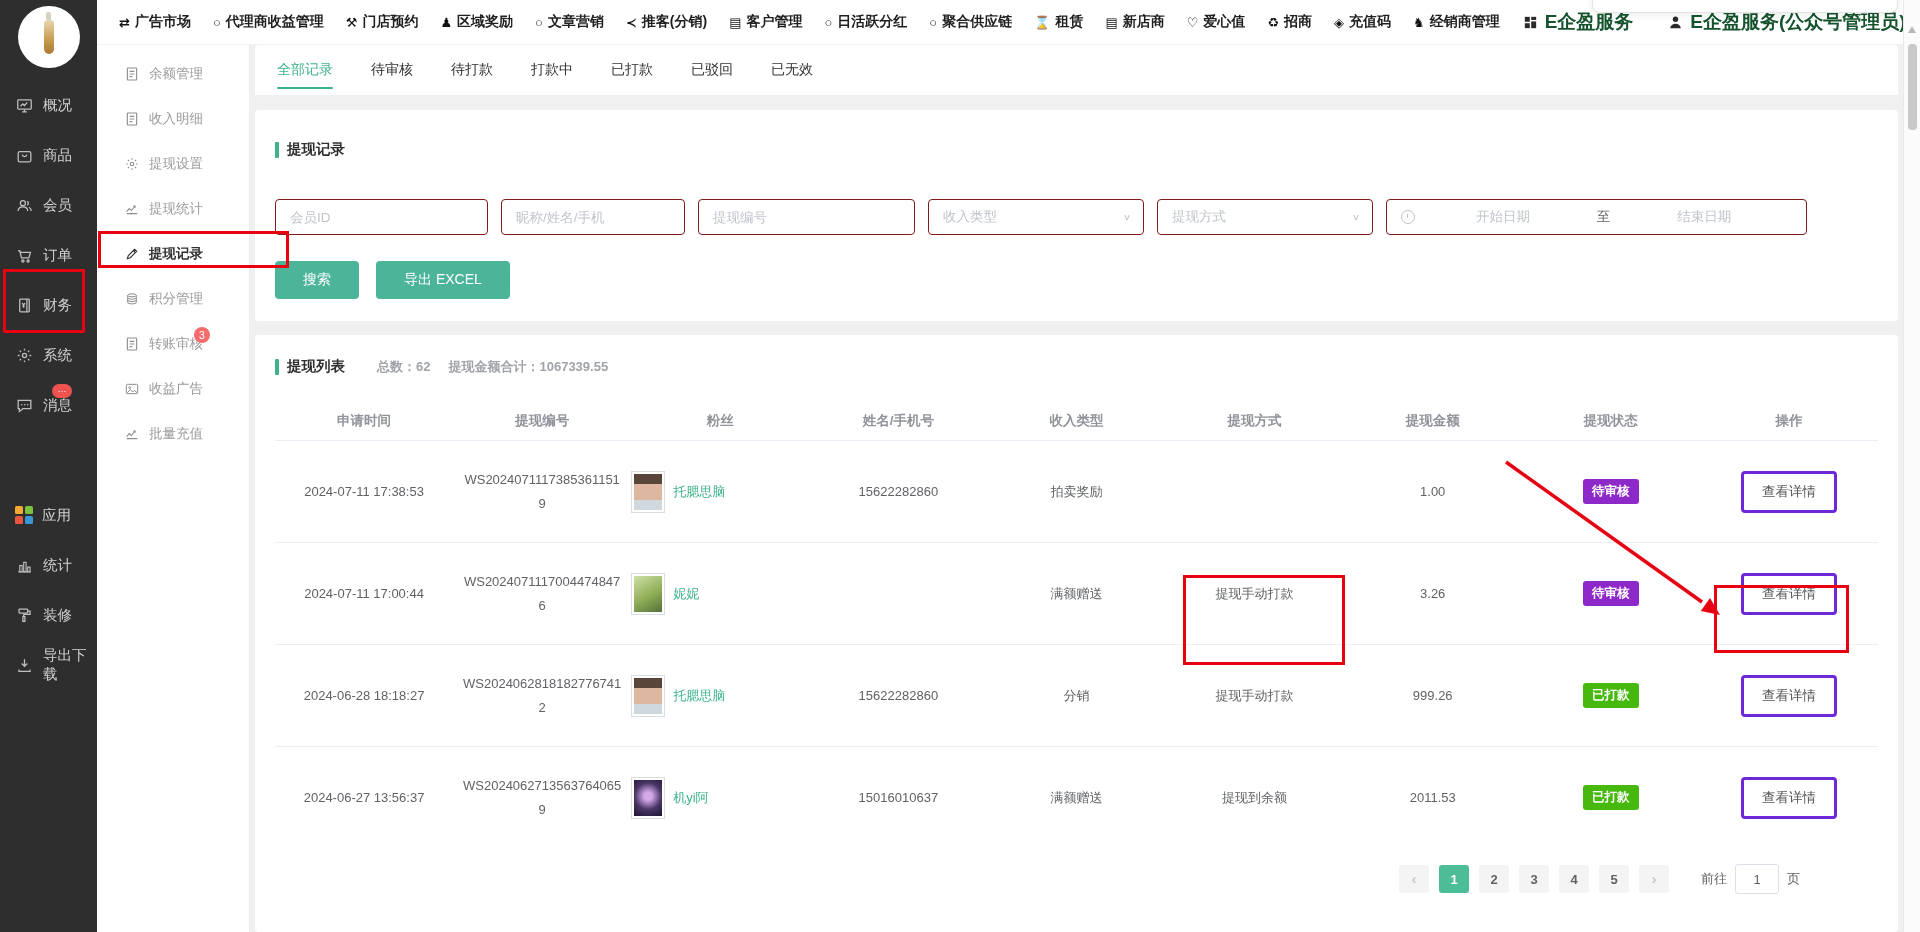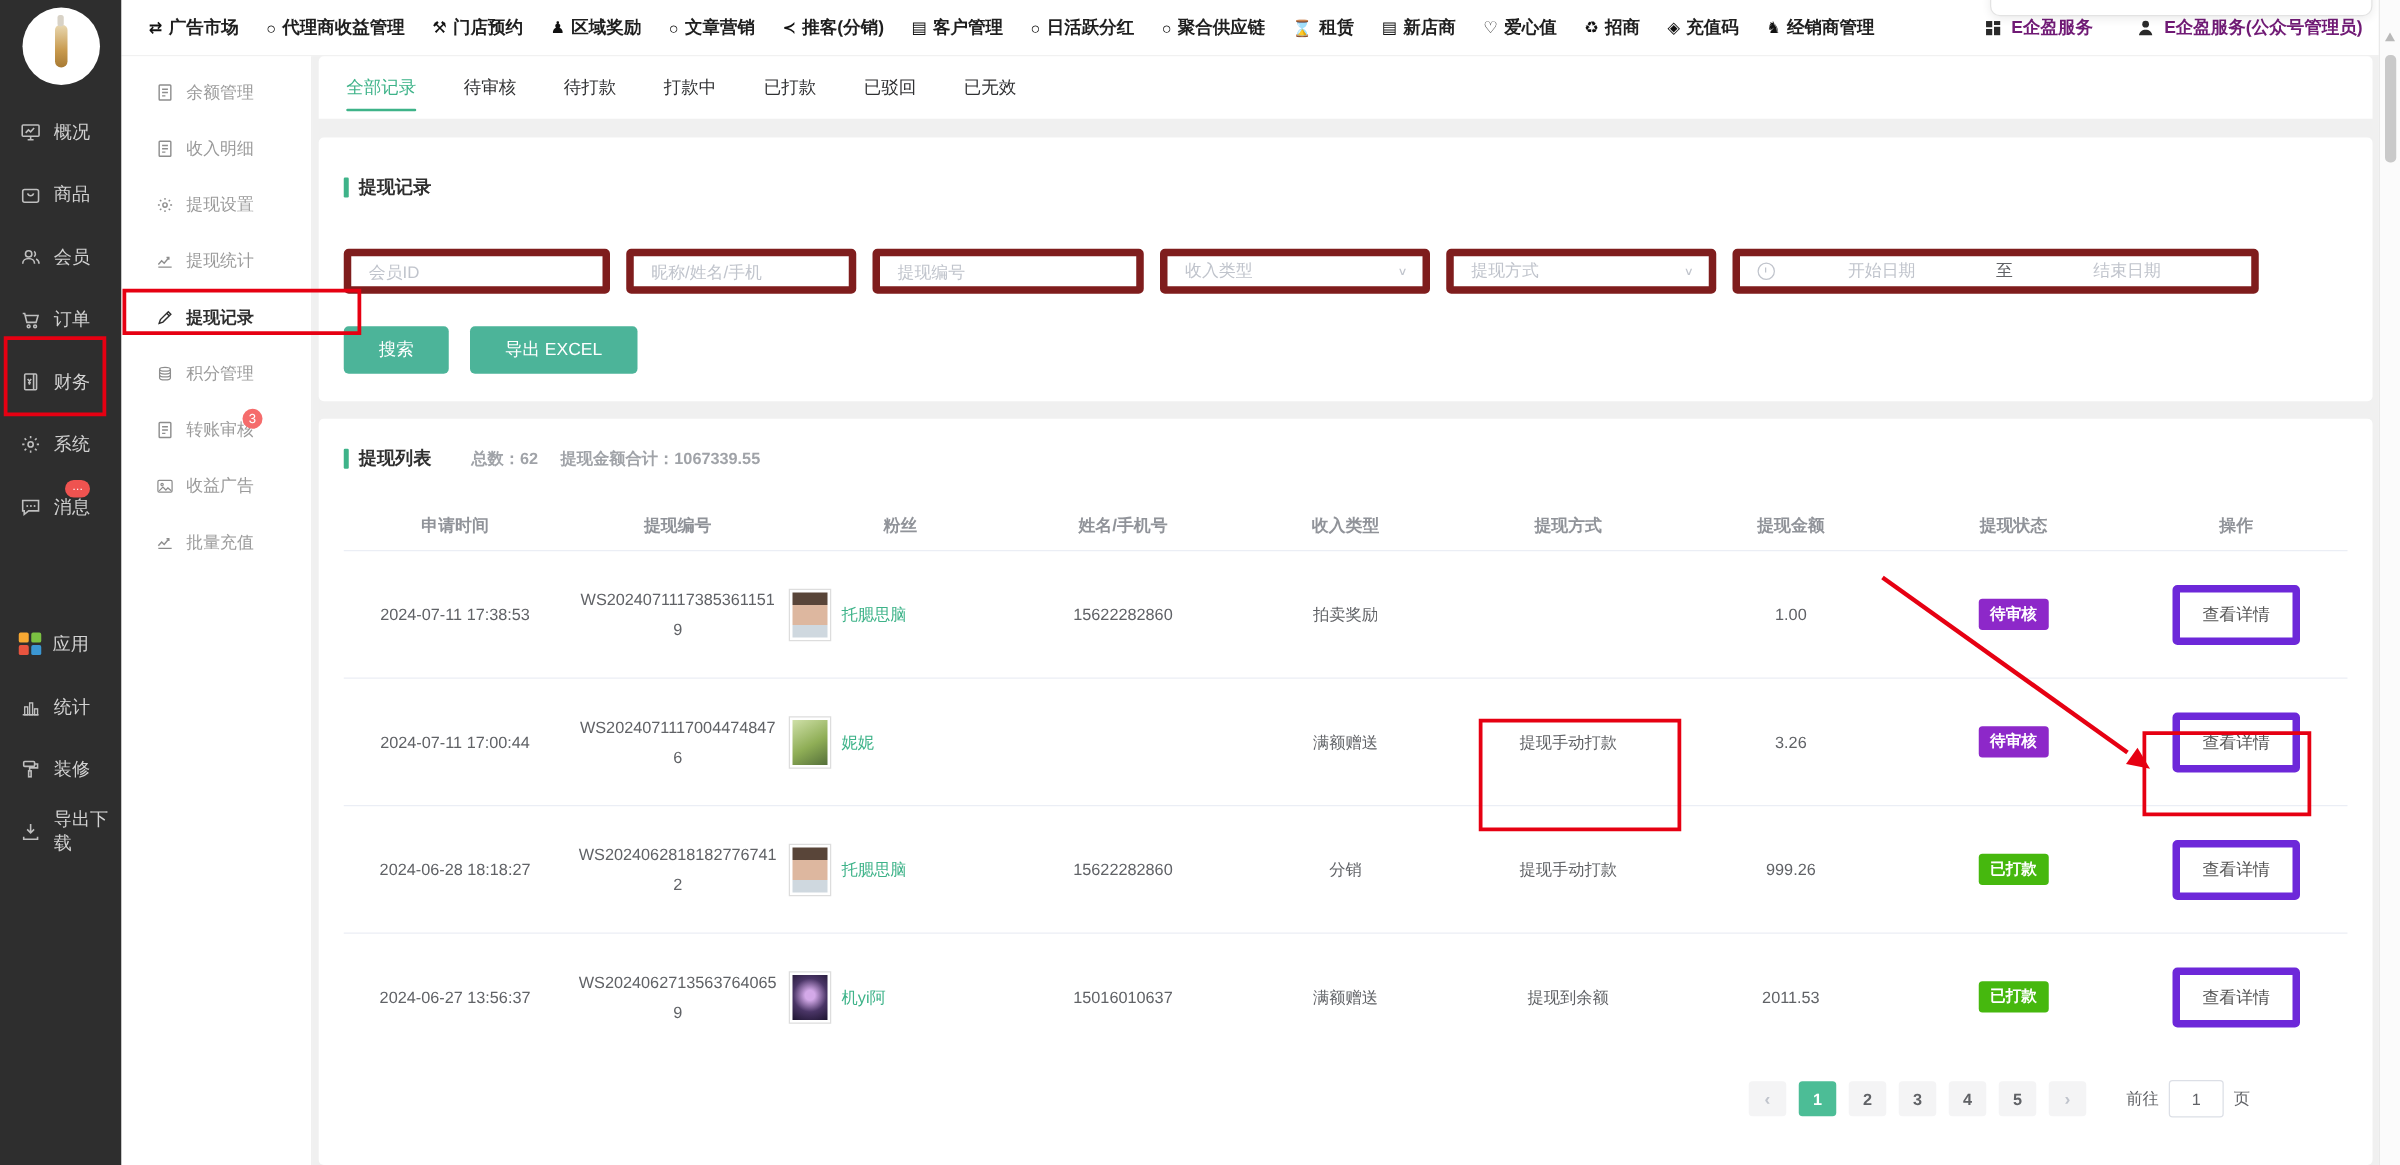--- a/index.html
+++ b/index.html
@@ -23,21 +23,21 @@
   .apps-ic i:nth-child(3){ background:#e8543f; } .apps-ic i:nth-child(4){ background:#3b97d3; }
 
   
   .right-col { flex:1; display:flex; flex-direction:column; min-width:0; }
 
   
   .topbar { height:45px; background:#fff; display:flex; align-items:center; padding:0 30px 0 22px; gap:22px; flex:none; border-bottom:1px solid #f1f1f1; }
   .tn-item { display:flex; align-items:center; gap:5px; font-size:14px; font-weight:700; color:#1f1f1f; white-space:nowrap; cursor:pointer; }
   .tn-ic { font-style:normal; font-size:13px; color:#111; }
   .tn-right { margin-left:auto; display:flex; align-items:center; gap:34px; }
-  .tn-user { display:flex; align-items:center; gap:6px; font-size:14px; font-weight:700; color:#701a75; cursor:pointer; white-space:nowrap; }
+  .tn-user { display:flex; align-items:center; gap:6px; font-size:19px; font-weight:700; color:#14532d; cursor:pointer; white-space:nowrap; }
   .tn-user svg { width:17px; height:17px; display:block; }
 
   .content-row { flex:1; display:flex; min-height:0; }
 
   
   .submenu { width:153px; background:#fff; flex:none; border-right:1px solid #ececec; padding-top:6px; }
   .sm-item { height:45px; display:flex; align-items:center; padding-left:27px; gap:9px; font-size:13.5px; color:#9b9b9b; cursor:pointer; position:relative; }
   .sm-item .sic { width:16px; height:16px; color:#8d8d8d; flex:none; }
   .sic svg { width:16px; height:16px; display:block; }
   .sm-item.active { color:#2f2f2f; font-weight:700; }
@@ -52,21 +52,21 @@
   .tab.active { color:#3eb389; }
   .tab.active:after { content:""; position:absolute; left:0; right:0; bottom:6px; height:2.5px; background:#3eb389; border-radius:2px; }
 
   .gap { height:15px; flex:none; }
 
   .filter-panel { padding:30px 20px 22px; }
   .sec-title { display:flex; align-items:center; gap:8px; }
   .green-bar { width:4px; height:16px; background:#3eb389; border-radius:1px; }
   .sec-title b { font-size:14.5px; color:#2f2f2f; }
   .filter-row { display:flex; gap:13px; margin-top:40px; }
-  .f-input, .f-select, .f-date { height:36px; border:6px solid #7f1d1d; border-radius:4px; background:#fff; font-size:13.5px; color:#606266; display:flex; align-items:center; }
+  .f-input, .f-select, .f-date { height:36px; border:1px solid #7f1d1d; border-radius:4px; background:#fff; font-size:13.5px; color:#606266; display:flex; align-items:center; }
   .f-input { padding:0 14px; }
   .f-input::placeholder { color:#c0c4cc; }
   input.f-input { outline:none; }
   .f-select { padding:0 12px 0 14px; color:#c0c4cc; justify-content:space-between; cursor:pointer; }
   .chev { color:#c0c4cc; font-size:11px; transform:scaleY(.8); }
   .f-date { padding:0 14px; color:#c0c4cc; gap:0; }
   .clock { width:14px; height:14px; border:1.4px solid #c0c4cc; border-radius:50%; position:relative; flex:none; }
   .clock:after { content:""; position:absolute; left:5px; top:2.5px; width:1.4px; height:4.5px; background:#c0c4cc; }
   .date-start { flex:1; text-align:center; }
   .date-sep { color:#606266; padding:0 6px; }
@@ -88,21 +88,21 @@
   .avatar { width:34px; height:42px; border:1px solid #ddd; background:#fff; padding:2px; }
   .avatar i { display:block; width:100%; height:100%; }
   .av1 i { background:linear-gradient(#594539 0 28%, #ddb79f 28% 72%, #cfd8df 72%); }
   .av2 i { background:linear-gradient(150deg,#cfe0a8,#8fae56 55%,#55703a); }
   .av4 i { background:radial-gradient(circle at 50% 45%, #d3a9e8 0 16%, #4a3566 55%, #1d1430); }
   .fan-name { color:#3eb389; font-size:13px; }
   .redacted { width:118px; height:24px; margin:0 auto; background:#e8e8e8; border-radius:3px; filter:blur(2px); }
   .badge { display:inline-block; padding:4px 9px; border-radius:3px; color:#fff; font-size:12.5px; font-weight:700; }
   .badge-purple { background:#8d28c9; }
   .badge-green { background:#46b80e; }
-  .detail-btn { background:#fff; border:6px solid #6d28d9; border-radius:4px; color:#555; font-size:13.5px; padding:9px 18px; cursor:pointer; font-family:inherit; }
+  .detail-btn { background:#fff; border:3px solid #6d28d9; border-radius:4px; color:#555; font-size:13.5px; padding:9px 18px; cursor:pointer; font-family:inherit; }
 
   .pagination { display:flex; align-items:center; justify-content:flex-end; gap:10px; padding:16px 78px 0 0; }
   .pg-btn { min-width:30px; height:28px; background:#f4f4f5; border:none; border-radius:3px; color:#606266; font-size:13px; font-weight:700; cursor:pointer; font-family:inherit; }
   .pg-btn.arrow { color:#c0c4cc; font-size:14px; }
   .pg-btn.active { background:#4cbd96; color:#fff; }
   .goto { display:flex; align-items:center; gap:8px; margin-left:22px; font-size:13px; color:#606266; }
   .goto input { width:44px; height:30px; border:1px solid #dcdfe6; border-radius:3px; text-align:center; font-size:13px; color:#606266; outline:none; font-family:inherit; }
 
   
   .scrollbar { position:absolute; right:0; top:0; width:17px; height:932px; background:#fbfbfb; border-left:1px solid #e9e9e9; z-index:40; }

